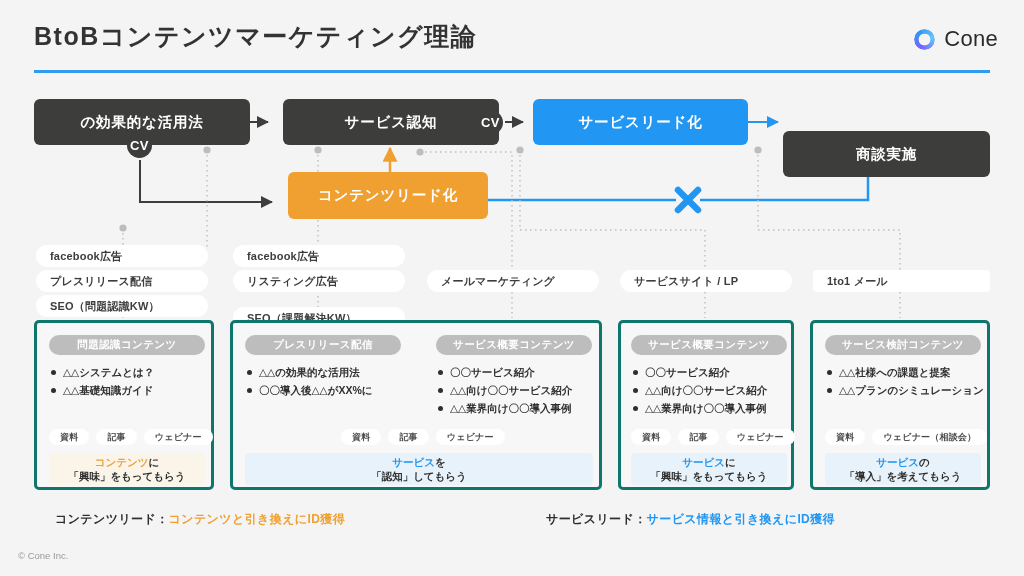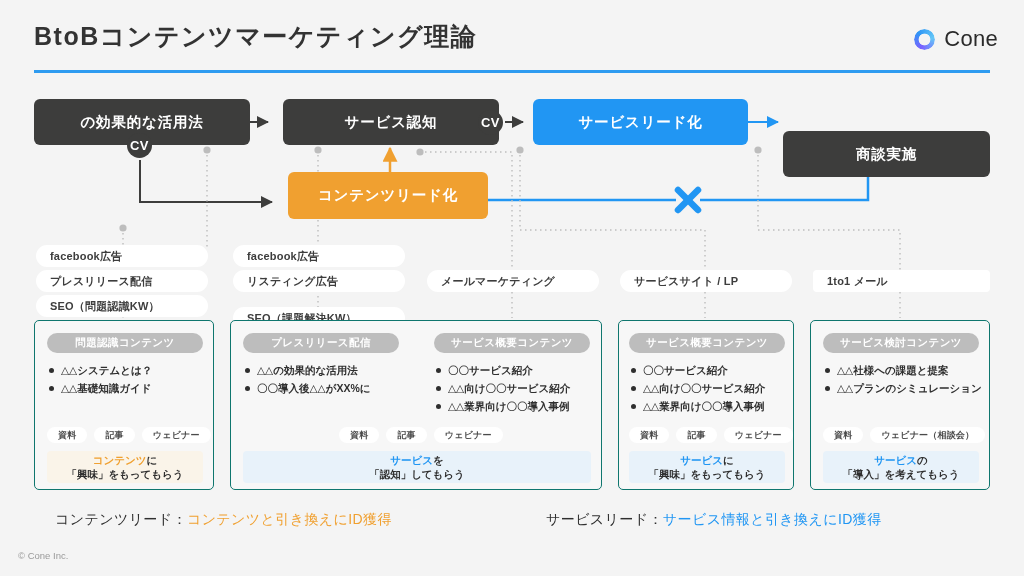--- a/index.html
+++ b/index.html
@@ -48,21 +48,21 @@
   
   .pill{
     position:absolute;height:22px;border-radius:11px;background:#fff;
     display:flex;align-items:center;
     font-size:11px;font-weight:bold;color:#3d3d3d;
     padding-left:14px;box-sizing:border-box;letter-spacing:.2px;
   }
 
   
   .card{
-    position:absolute;border:1px solid #0f766e;border-radius:5px;background:#f7f7f7;
+    position:absolute;border:3px solid #0f766e;border-radius:5px;background:#f7f7f7;
     box-sizing:border-box;
   }
   .card-head{
     position:absolute;height:20px;border-radius:10px;background:#bdbdbd;
     display:flex;align-items:center;justify-content:center;
     font-size:10.5px;font-weight:bold;color:#fff;letter-spacing:.4px;
   }
   .bullets{position:absolute;}
   .bullet{
     display:flex;align-items:flex-start;gap:7px;
@@ -79,21 +79,21 @@
     position:absolute;border-radius:4px;
     display:flex;flex-direction:column;align-items:center;justify-content:center;
     font-size:10.5px;font-weight:bold;line-height:14px;text-align:center;color:#2f2f2f;
   }
   .goal.amber{background:#faf4e9;}
   .goal.sky{background:#e8f2fa;}
   .goal .hl-orange{color:#f0a030;}
   .goal .hl-blue{color:#2196f3;}
 
   
-  .legend{position:absolute;font-size:14px;font-weight:normal;color:#2f2f2f;letter-spacing:.4px;white-space:nowrap;}
+  .legend{position:absolute;font-size:12px;font-weight:bold;color:#2f2f2f;letter-spacing:.4px;white-space:nowrap;}
   .legend .o{color:#f0a030;}
   .legend .b{color:#2196f3;}
   .copyright{position:absolute;left:18px;top:550px;font-size:9.5px;color:#9a9a9a;}
 
   svg.lines{position:absolute;left:0;top:0;width:1024px;height:576px;pointer-events:none;}
 </style>
 </head>
 <body>
 
 <div class="page">

